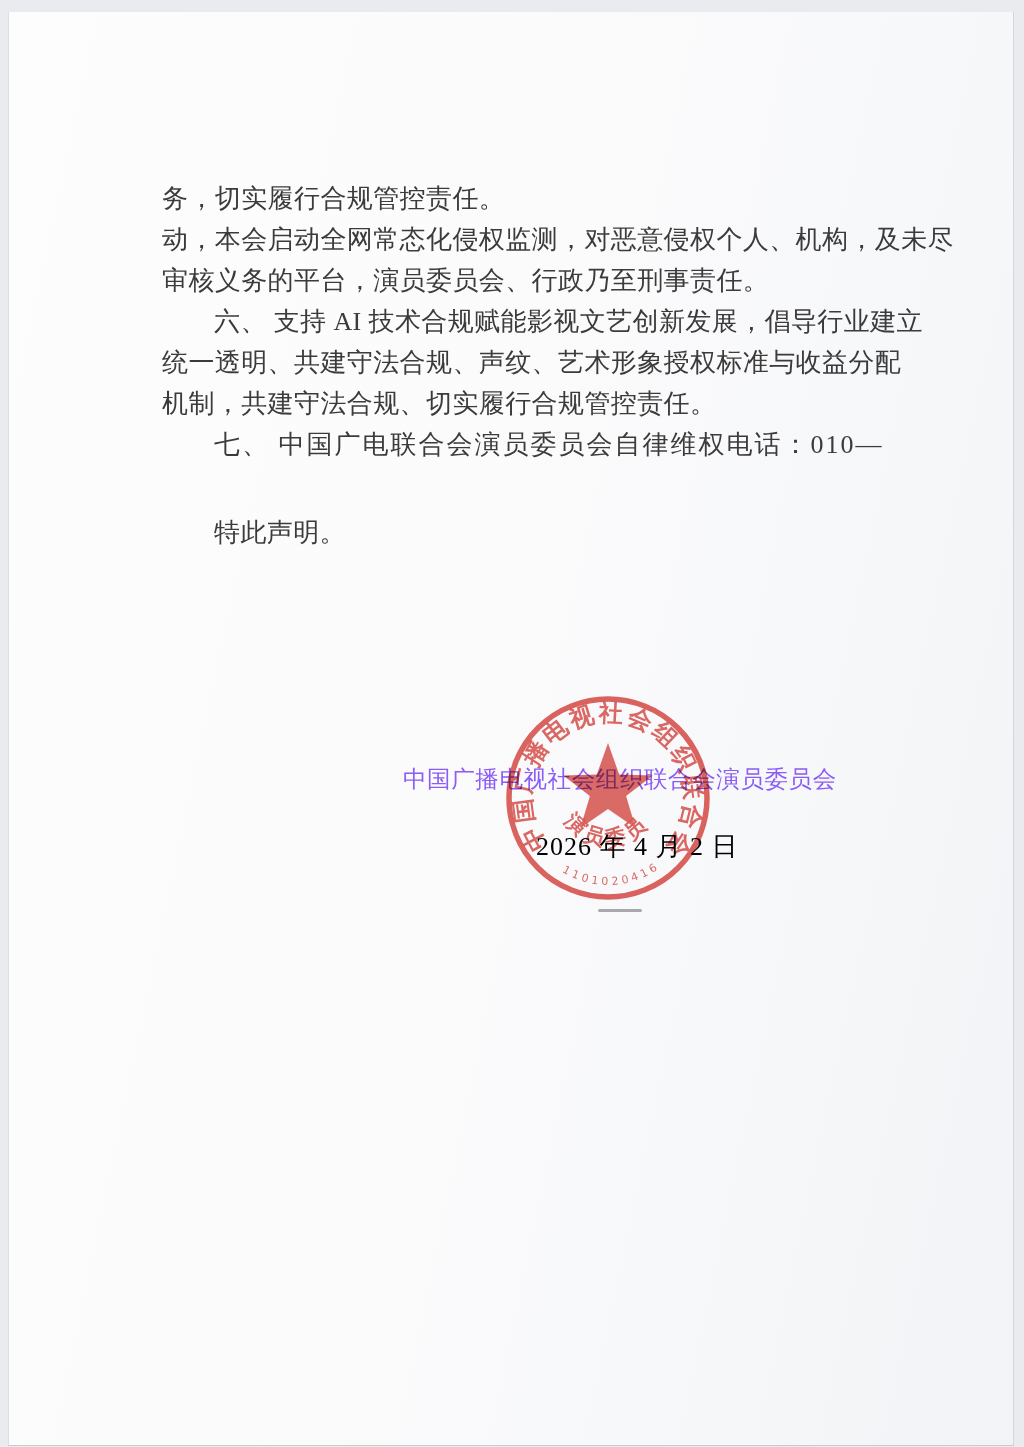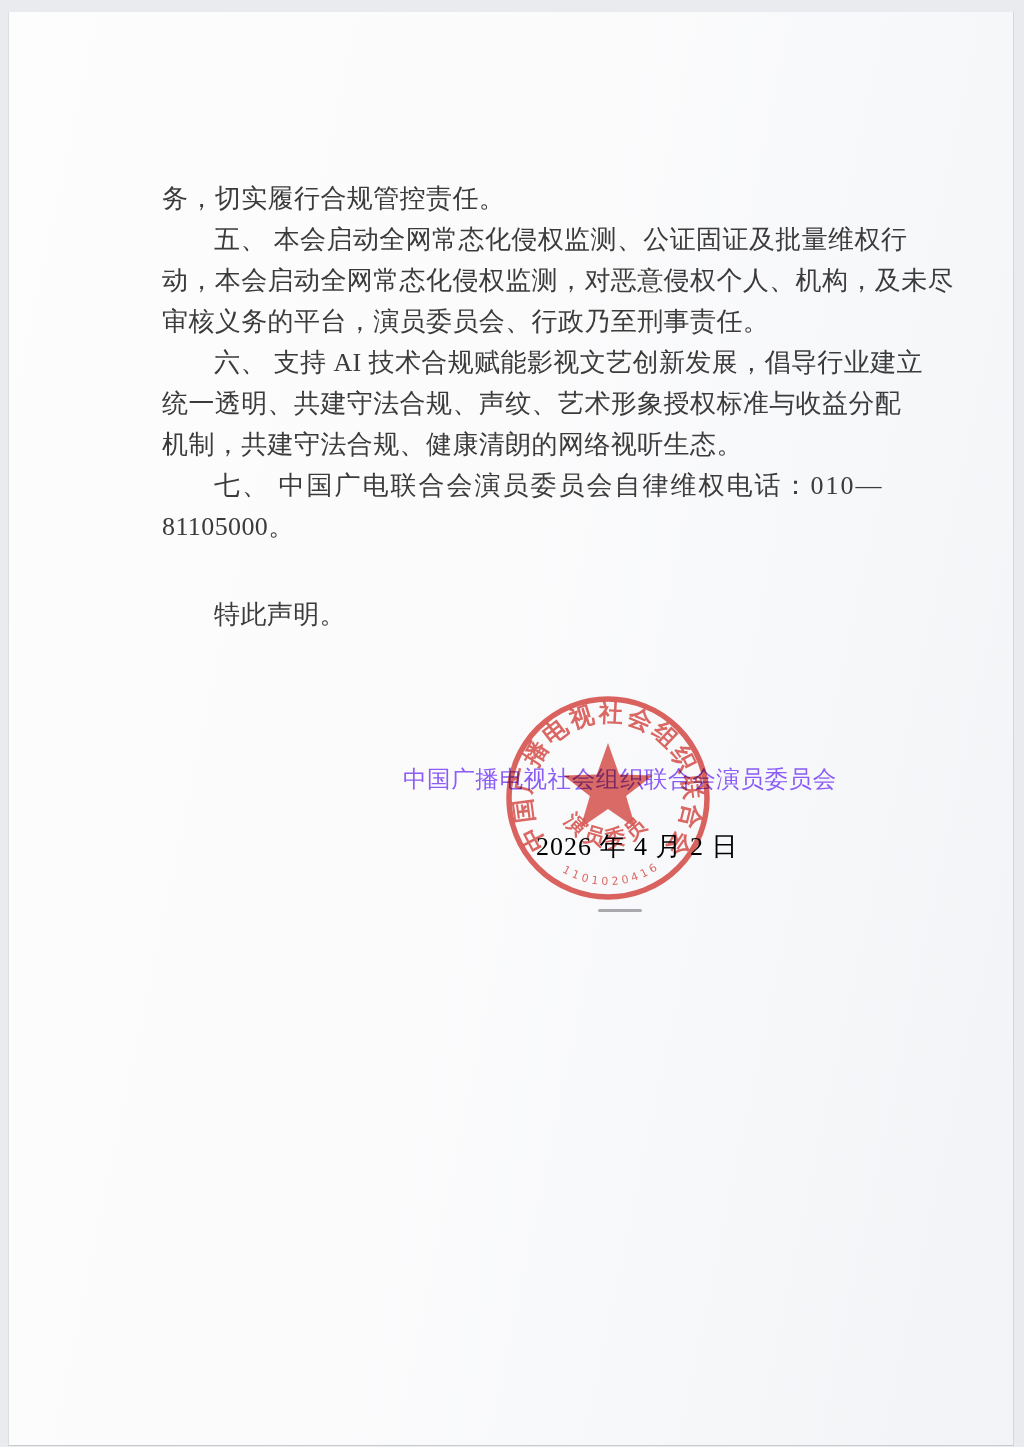--- a/index.html
+++ b/index.html
@@ -87,28 +87,26 @@
   }
 </style>
 </head>
 <body>
 
 <div class="page">
   <div class="paper"></div>
 
   <div class="doc-text">
     <div class="line">务，切实履行合规管控责任。</div>
-    <div class="line indent">五、 本会启动全网常态化侵权监测、公证固证及批量维权行</div>
     <div class="line">动，本会启动全网常态化侵权监测，对恶意侵权个人、机构，及未尽</div>
     <div class="line">审核义务的平台，演员委员会、行政乃至刑事责任。</div>
     <div class="line indent">六、 支持 AI 技术合规赋能影视文艺创新发展，倡导行业建立</div>
     <div class="line">统一透明、共建守法合规、声纹、艺术形象授权标准与收益分配</div>
-    <div class="line">机制，共建守法合规、健康清朗的网络视听生态。</div>
+    <div class="line">机制，共建守法合规、切实履行合规管控责任。</div>
     <div class="line indent wide">七、 中国广电联合会演员委员会自律维权电话：010—</div>
-    <div class="line">81105000。</div>
     <div class="spacer"></div>
     <div class="line indent">特此声明。</div>
   </div>
 
   <div class="signature">中国广播电视社会组织联合会演员委员会</div>
   <div class="date">2026 年 4 月 2 日</div>
 
   <div class="seal">
     <svg viewBox="0 0 210 210" xmlns="http://www.w3.org/2000/svg">
       <defs>

